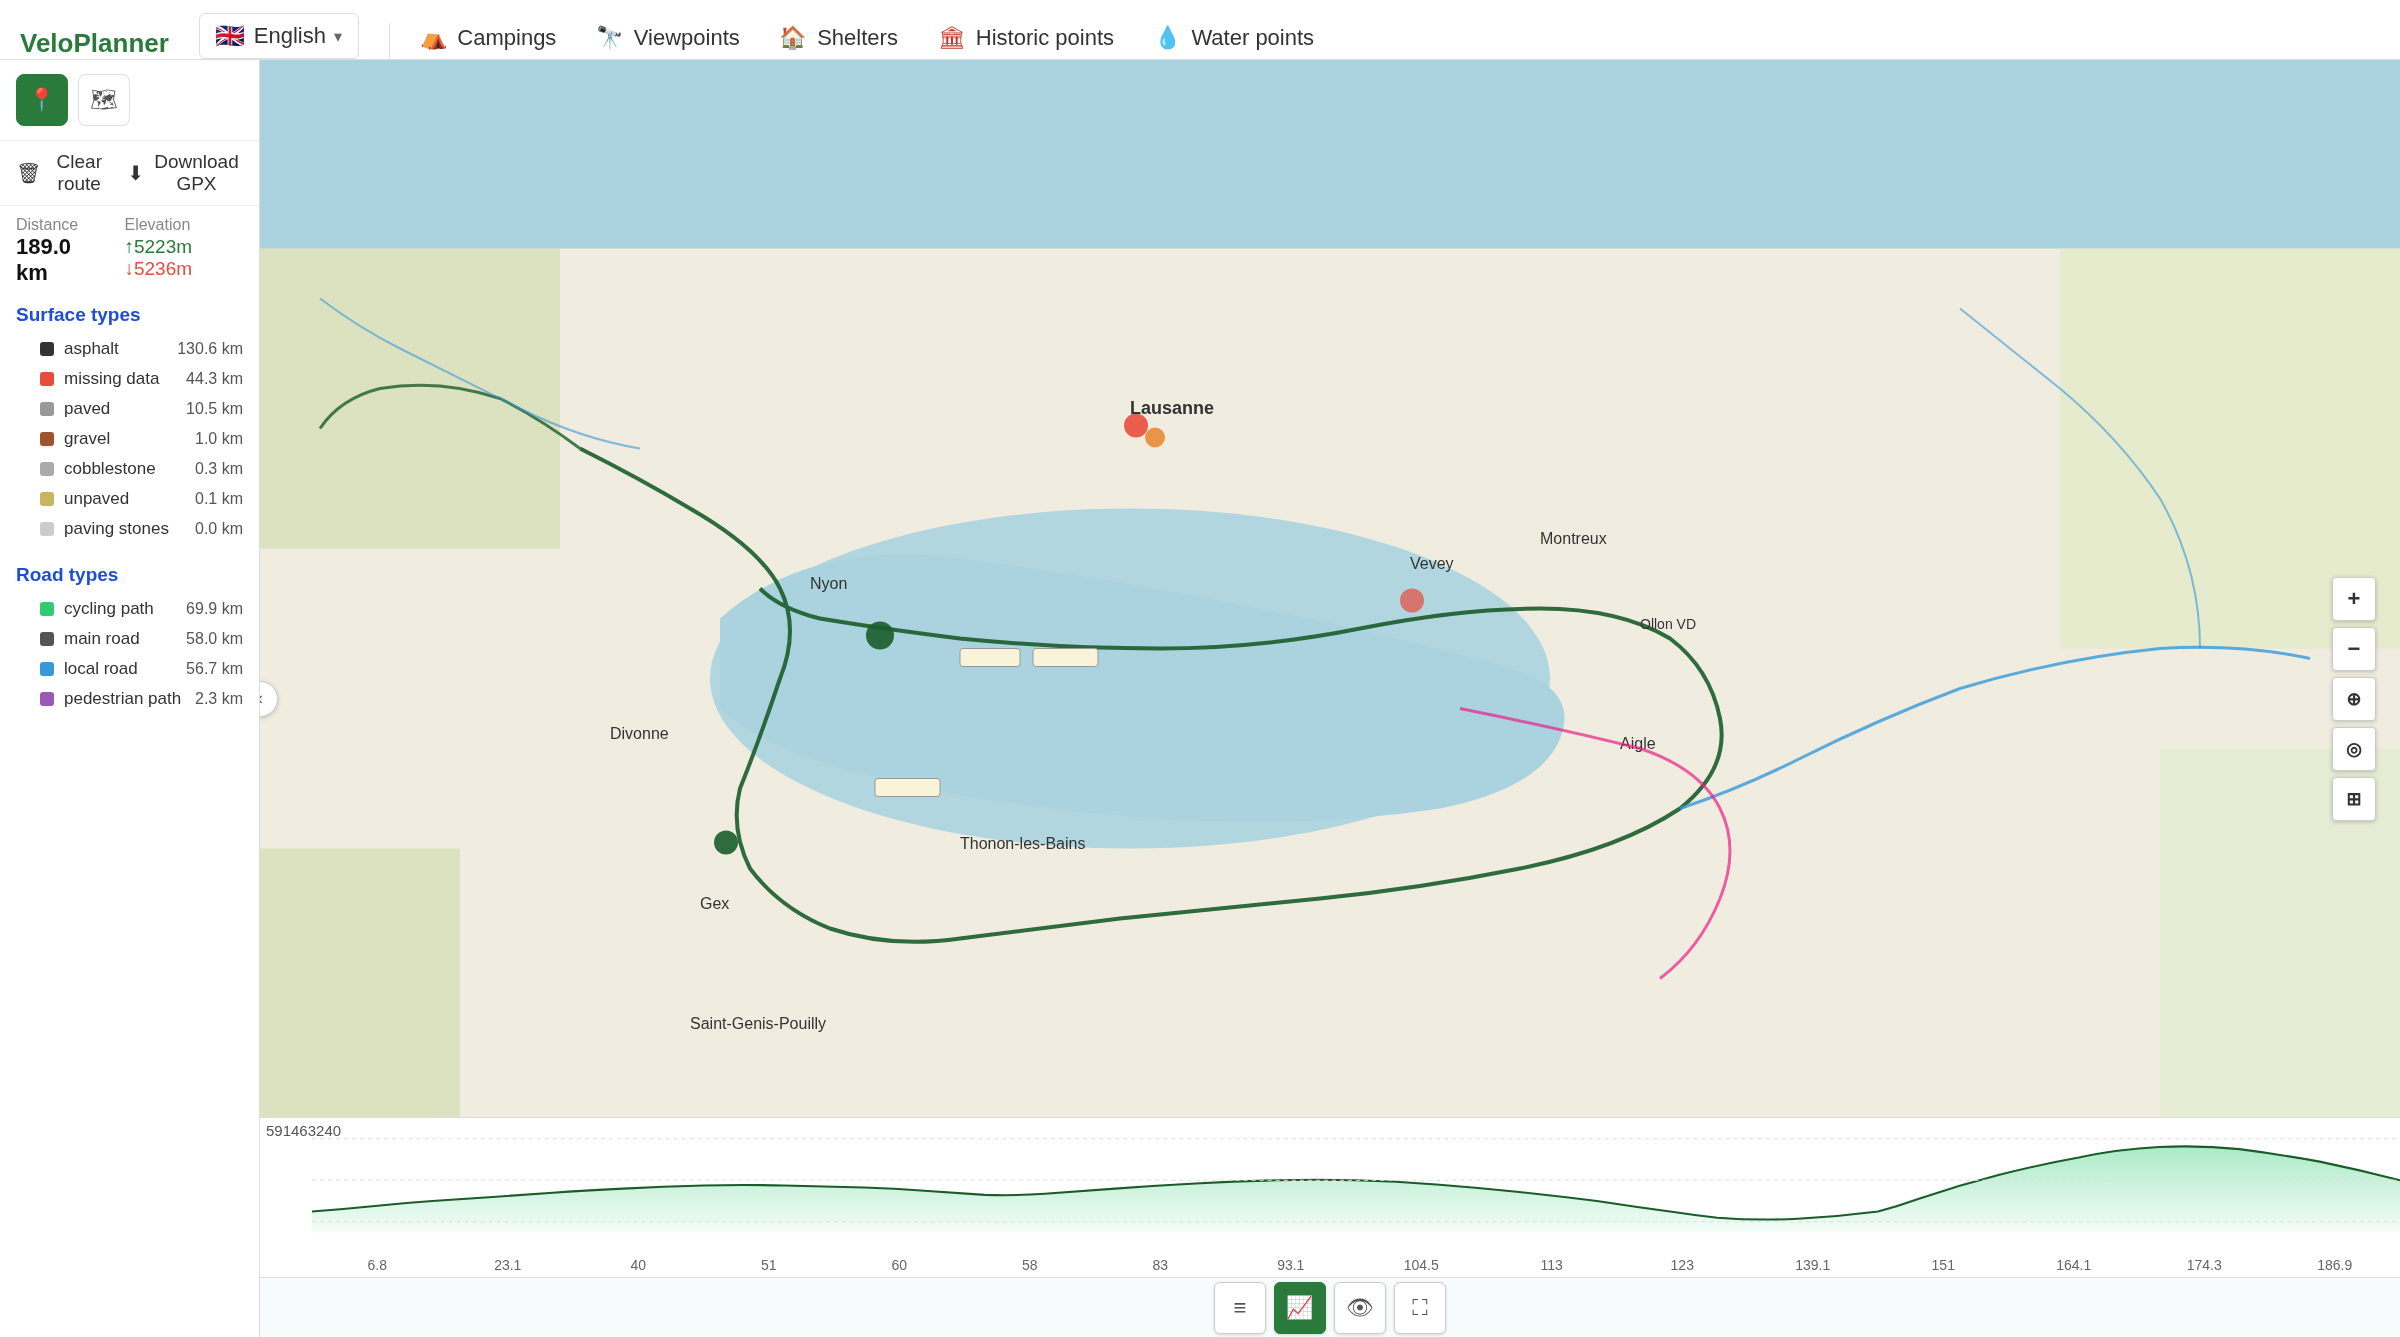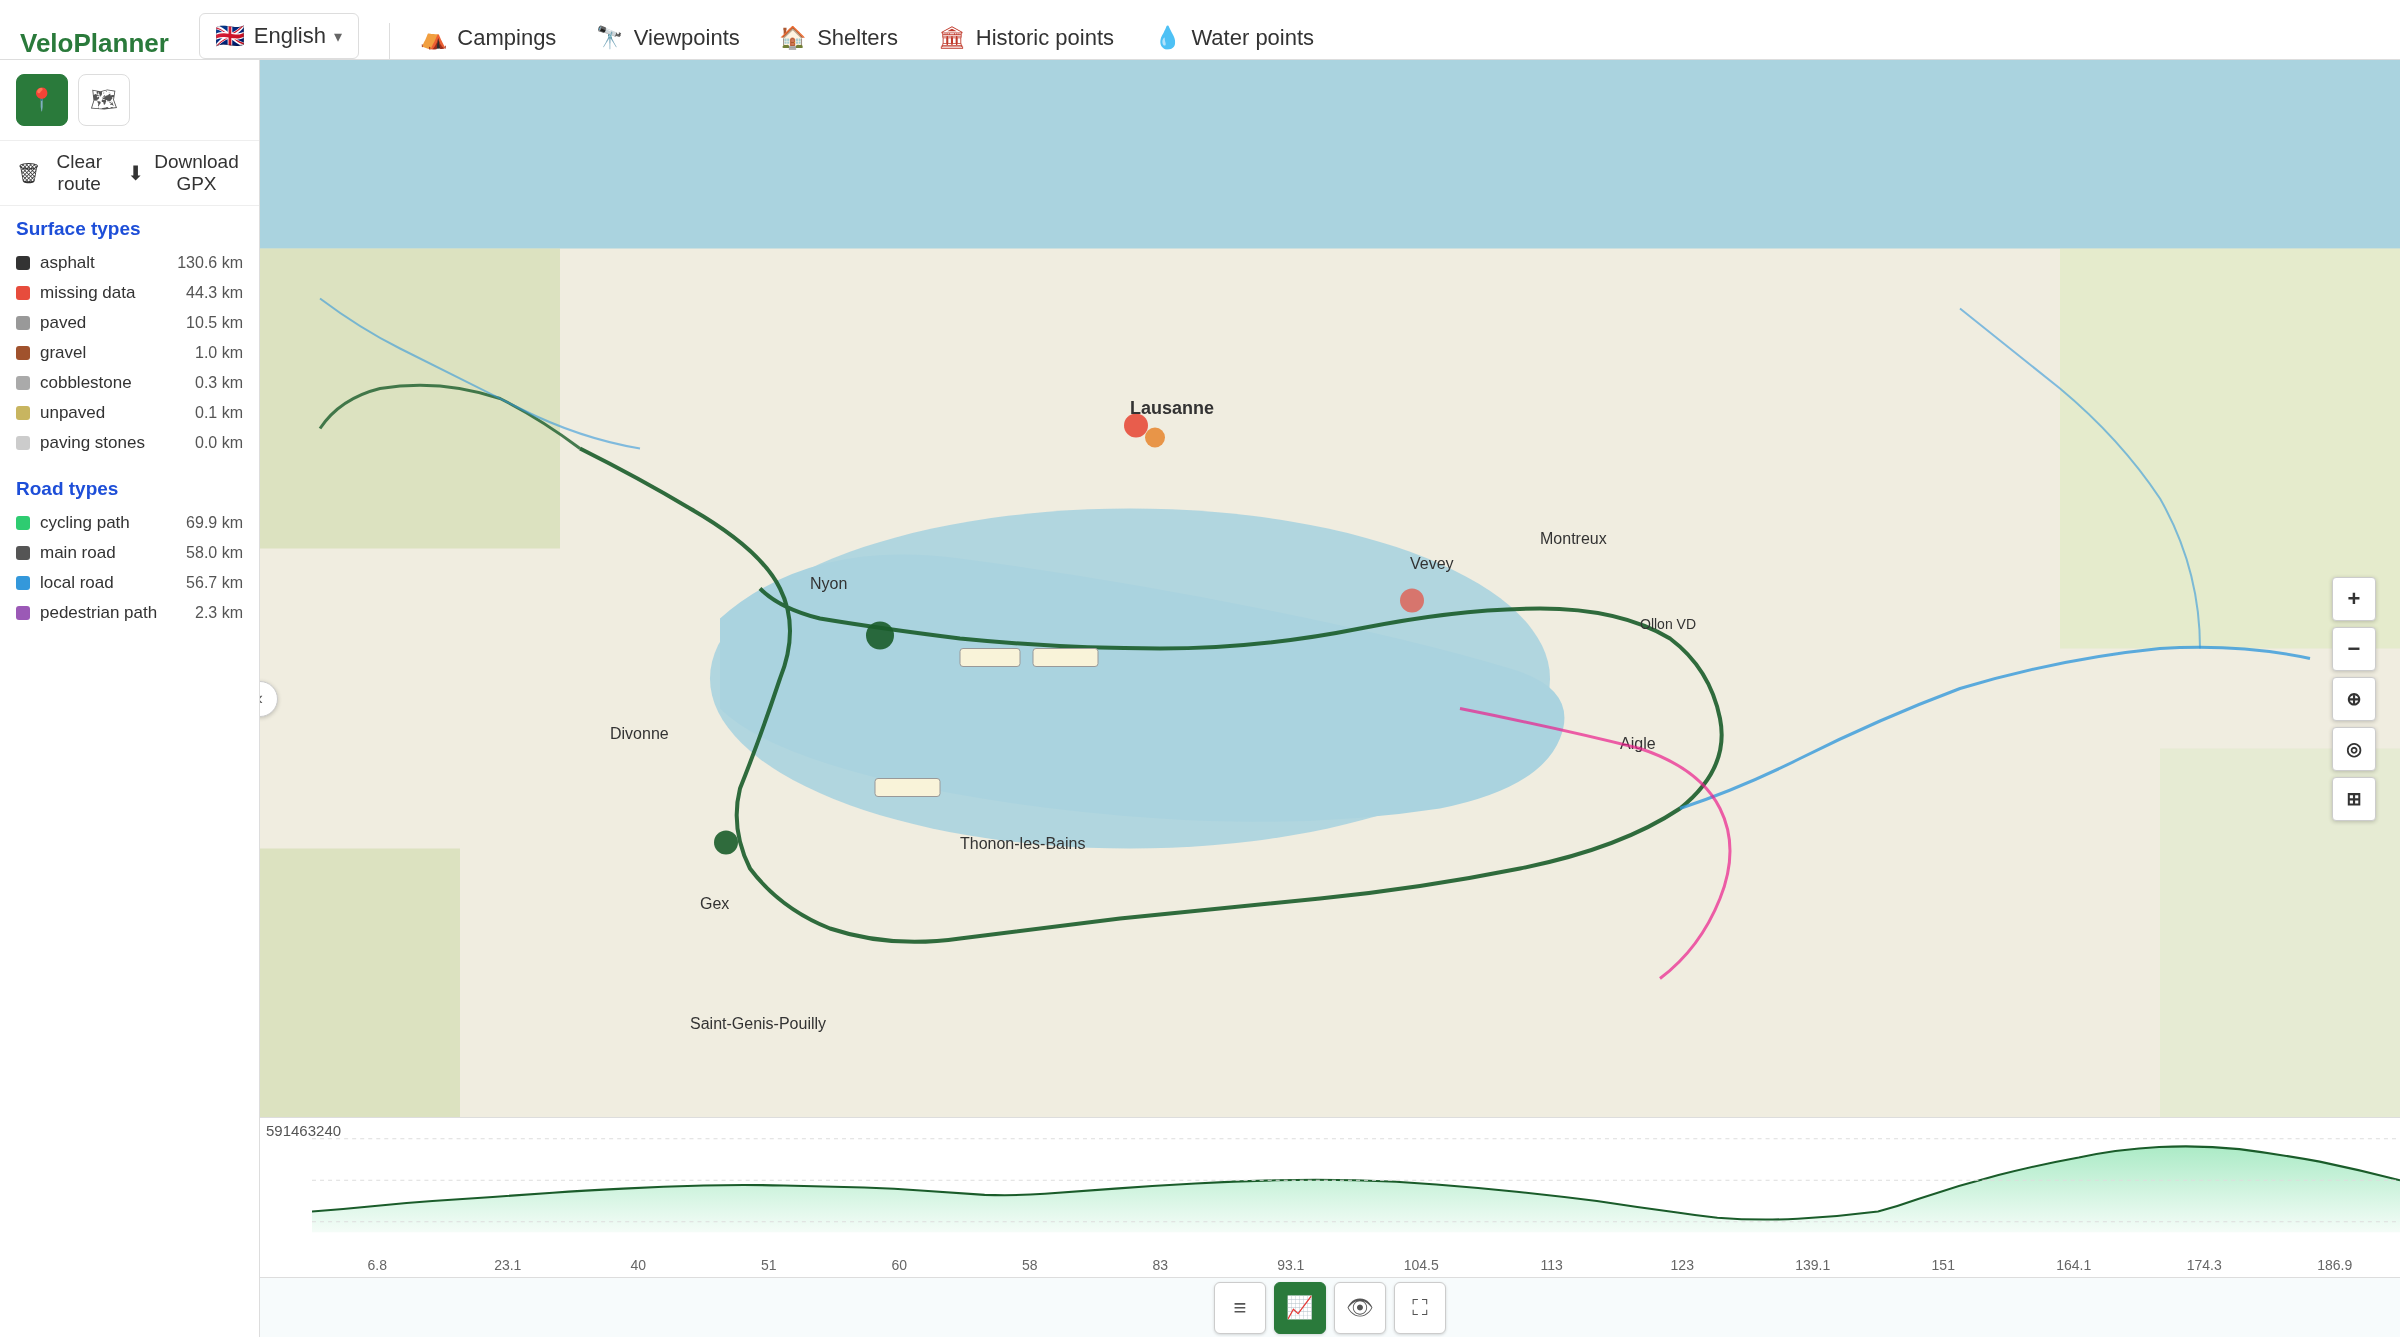--- a/index.html
+++ b/index.html
@@ -81,21 +81,21 @@
     .up-arrow { color: #2a7a3b; }
     .down-arrow { color: #e74c3c; }
 
     .section-title {
       padding: 12px 16px 6px 16px; font-size: 19px; font-weight: 600; color: #1d4ed8;
     }
 
     .type-list { padding: 2px 16px 8px 16px; }
     .type-item {
       display: flex; align-items: center; gap: 10px;
-      padding: 5px 0; font-size: 17px; color: #333;
+      padding: 5px 0; font-size: 17px; color: #333; margin-left: 24px;
     }
     .type-dot {
       width: 14px; height: 14px; border-radius: 3px; flex-shrink: 0;
     }
     .type-name { flex: 1; }
     .type-km { color: #555; font-size: 16px; white-space: nowrap; }
 
     
     .map-container {
       flex: 1; position: relative; overflow: hidden;
@@ -229,20 +229,36 @@
       <button class="action-btn">
         <span class="icon">🗑</span>
         <span>Clear route</span>
       </button>
       <button class="action-btn">
         <span class="icon">⬇</span>
         <span>Download GPX</span>
       </button>
     </div>
 
+    <div class="route-stats">
+      <div class="stats-row">
+        <div class="stat-block">
+          <span class="stat-label">Distance</span>
+          <span class="stat-value">189.0 km</span>
+        </div>
+        <div class="stat-block">
+          <span class="stat-label">Elevation</span>
+          <span class="stat-elevation">
+            <span class="up-arrow">↑5223m</span>
+            <span> </span>
+            <span class="down-arrow">↓5236m</span>
+          </span>
+        </div>
+      </div>
+    </div>
 
     <div class="section-title">Surface types</div>
     <div class="type-list">
       <div class="type-item">
         <div class="type-dot" style="background:#333"></div>
         <span class="type-name">asphalt</span>
         <span class="type-km">130.6 km</span>
       </div>
       <div class="type-item">
         <div class="type-dot" style="background:#e74c3c"></div>

